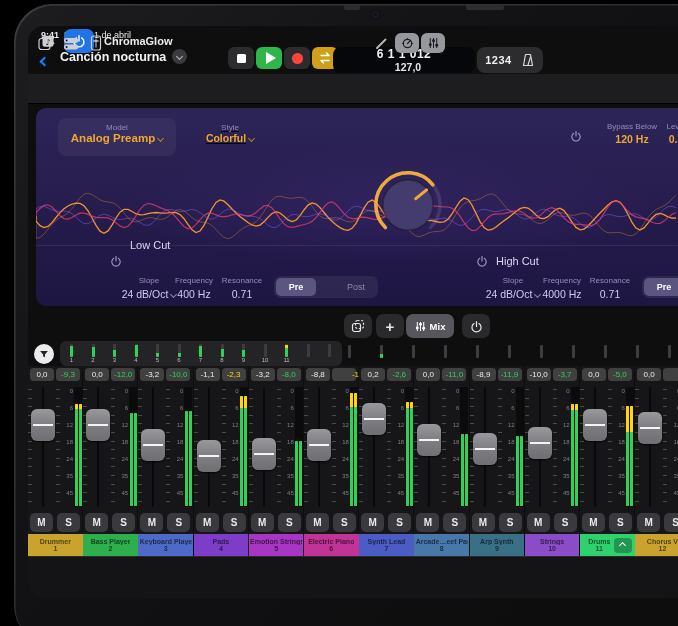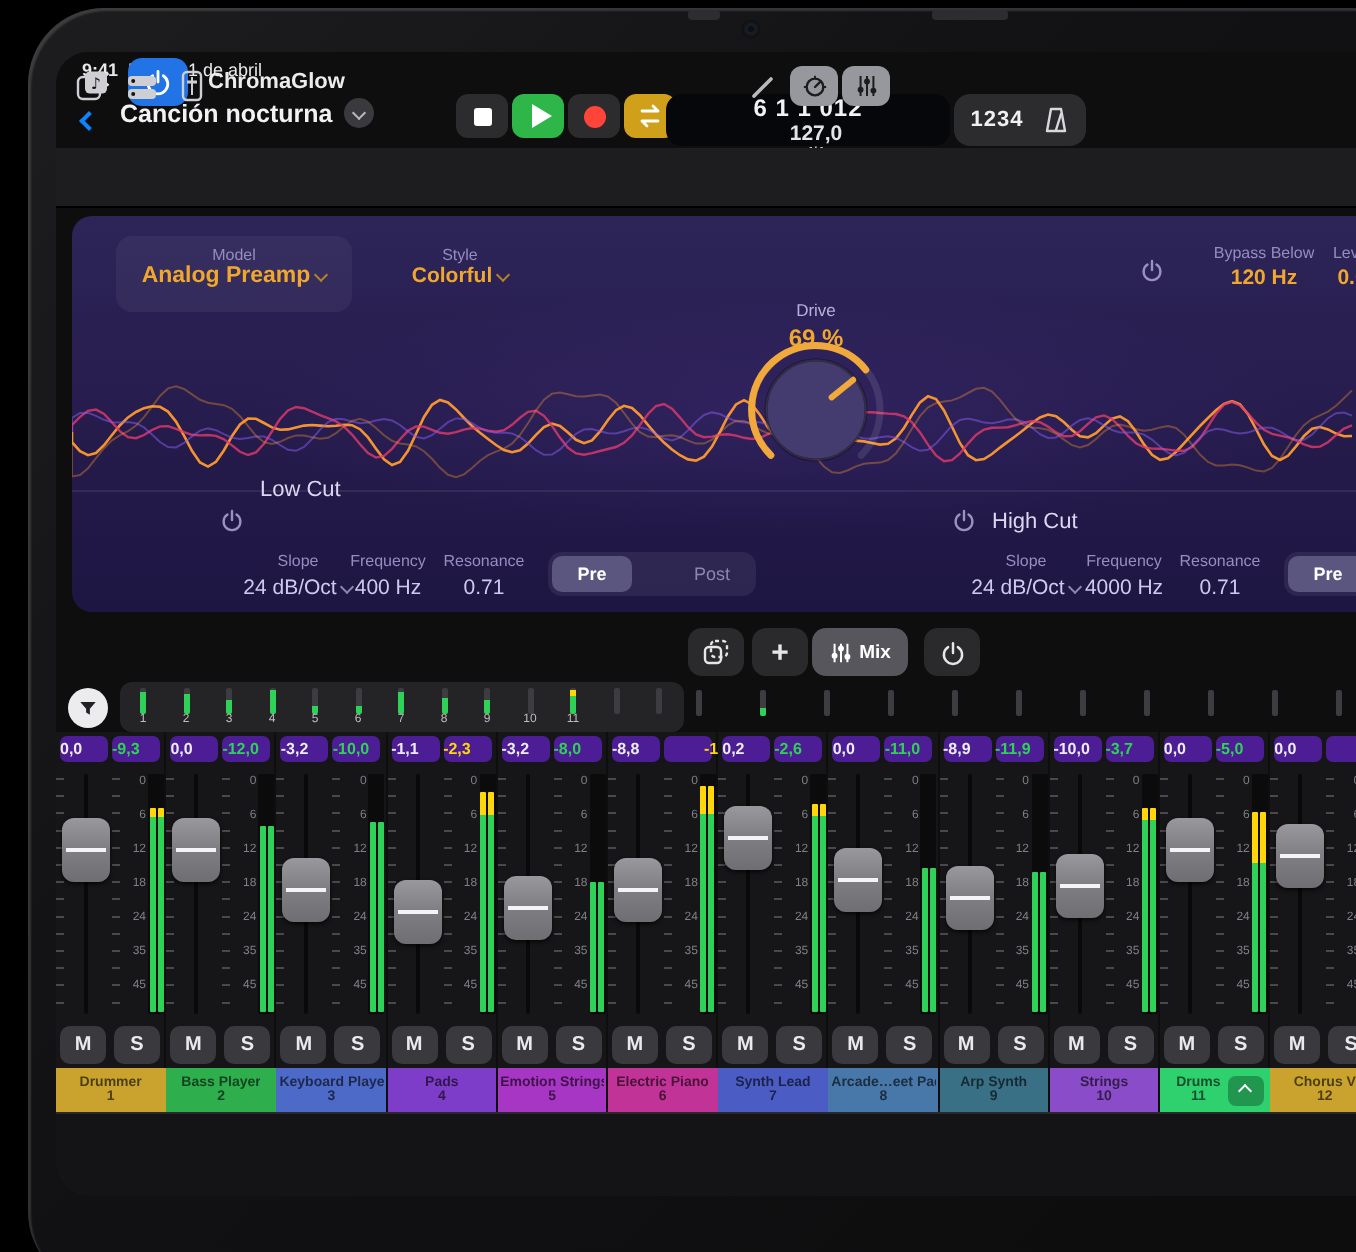--- a/index.html
+++ b/index.html
@@ -61,21 +61,21 @@
     background:linear-gradient(180deg,#2d2458 0%, #271d4e 45%, #1d1542 100%); }
   #panel::before { content:''; position:absolute; inset:0;
     background:radial-gradient(ellipse 60% 45% at 55% 50%, rgba(120,80,220,0.12), transparent 70%); }
   .p-label { color:#968dbe; font-size:8px; text-align:center; }
   .p-value { color:#f0a72e; font-size:11.5px; font-weight:bold; text-align:center; white-space:nowrap; }
   .p-value .chev { color:#b5832a; margin-left:3px; margin-bottom:1px; }
   .p-value2 { color:#cfc9f0; font-size:10.5px; text-align:center; white-space:nowrap; }
   .p-value2 .chev { color:#8d86b5; margin-left:3px; margin-bottom:1px; }
   #model-group { position:absolute; left:22px; top:10px; width:118px; height:38px; border-radius:8px;
     background:rgba(255,255,255,0.05); padding-top:5px; }
-  #style-group { position:absolute; left:152px; top:15px; width:84px; }
+  #style-group { position:absolute; left:152px; top:15px; width:84px;text-decoration:underline; }
   .cut-title { color:#ddd8f2; font-size:11px; }
   .seg { position:absolute; height:22px; border-radius:7px; background:rgba(255,255,255,0.07);
     display:flex; padding:2px;gap:20px; }
   .seg .opt { width:40px; border-radius:5px; display:flex; align-items:center; justify-content:center;
     font-size:9px; color:#8d86ad; }
   .seg .opt.sel { background:#5b5680; color:#fff; font-weight:bold; }
 
   
   #knob-wrap { position:absolute; left:332px; top:57px; width:80px; height:80px; }
 
@@ -91,22 +91,22 @@
     background:#ececee; display:flex; align-items:center; justify-content:center; }
   #ov-box { position:absolute; left:32px; top:315px; width:282px; height:25px; border-radius:6px;
     background:#242427; }
   .ovm { position:absolute; width:3px; height:13px; background:#3c3c41; border-radius:1px; overflow:hidden; }
   .ovm i { position:absolute; bottom:0; left:0; width:100%; display:block; }
   .ovl { position:absolute; width:14px; text-align:center; color:#bdbdc2; font-size:6px; }
 
   
   #strips { position:absolute; left:0; top:340px; width:650px; height:190px; display:flex; overflow:hidden; }
   .strip { flex:none; width:54.2px; margin-right:1px; position:relative; background:#161618; }
-  .pill { position:absolute; top:2px; width:24px; height:13px; border-radius:3.5px; background:#4c1d95;
-    color:#ececee; font-size:8px; font-weight:bold; line-height:13px; }
+  .pill { position:absolute; top:2px; width:24px; height:13px; border-radius:3.5px; background:#404040;
+    color:#ececee; font-size:8px; font-weight:normal; text-align:center; line-height:13px; }
   .fzone { position:absolute; left:0; top:19px; width:54px; height:124px; }
   .tickcol { position:absolute; width:4px; top:4px; bottom:4px;
     background:repeating-linear-gradient(to bottom, #48484d 0 1px, transparent 1px 8.6px); }
   .slot { position:absolute; left:14px; width:2px; top:2px; bottom:2px; background:#09090a; border-radius:1px; }
   .cap { position:absolute; left:3px; width:24px; height:32px; border-radius:6px;
     background:linear-gradient(180deg,#98989d 0%,#7e7e83 48%,#6e6e73 100%);
     box-shadow:0 1px 2px rgba(0,0,0,0.7); }
   .cap::after { content:''; position:absolute; left:2px; right:2px; top:15px; height:2px; background:#f4f4f6; }
   .dbl { position:absolute; left:31px; width:14px; text-align:right; color:#7f7f86; font-size:6px; }
   .meter { position:absolute; left:46px; top:2px; width:8px; bottom:2px; background:#0b0b0c; border-radius:1px; }
@@ -224,24 +224,20 @@
     </div>
     <div class="abs" style="left:560px;top:14px;width:72px;">
       <div class="p-label">Bypass Below</div>
       <div class="p-value" style="font-size:10.5px;margin-top:2px;">120 Hz</div>
     </div>
     <div class="abs" style="left:612px;top:14px;width:56px;">
       <div class="p-label">Level</div>
       <div class="p-value" style="font-size:10.5px;margin-top:2px;">0.0</div>
     </div>
 
-    <div class="abs" style="left:332px;top:42px;width:80px;text-align:center;">
-      <div class="p-label" style="font-size:8.5px;color:#b9b0dc;">Drive</div>
-      <div class="p-value" style="font-size:12px;margin-top:2px;">69 %</div>
-    </div>
     <div id="knob-wrap">
       <svg width="80" height="80" viewBox="-40 -40 80 80">
         <path d="M -22.6 22.6 A 32 32 0 1 1 22.6 22.6" stroke="rgba(255,255,255,0.10)" stroke-width="3.5" fill="none" stroke-linecap="round"></path>
         <path d="M -22.6 22.6 A 32 32 0 1 1 24.9 -20.1" stroke="#f2a93b" stroke-width="3.5" fill="none" stroke-linecap="round"></path>
         <circle r="25" fill="#443c6e" stroke="rgba(0,0,0,0.45)" stroke-width="1.5"></circle>
         <circle r="25" fill="none" stroke="rgba(255,255,255,0.08)" stroke-width="1"></circle>
         <path d="M 7.8 -6.3 L 18.6 -15.1" stroke="#f2a93b" stroke-width="3" stroke-linecap="round"></path>
       </svg>
     </div>
 

